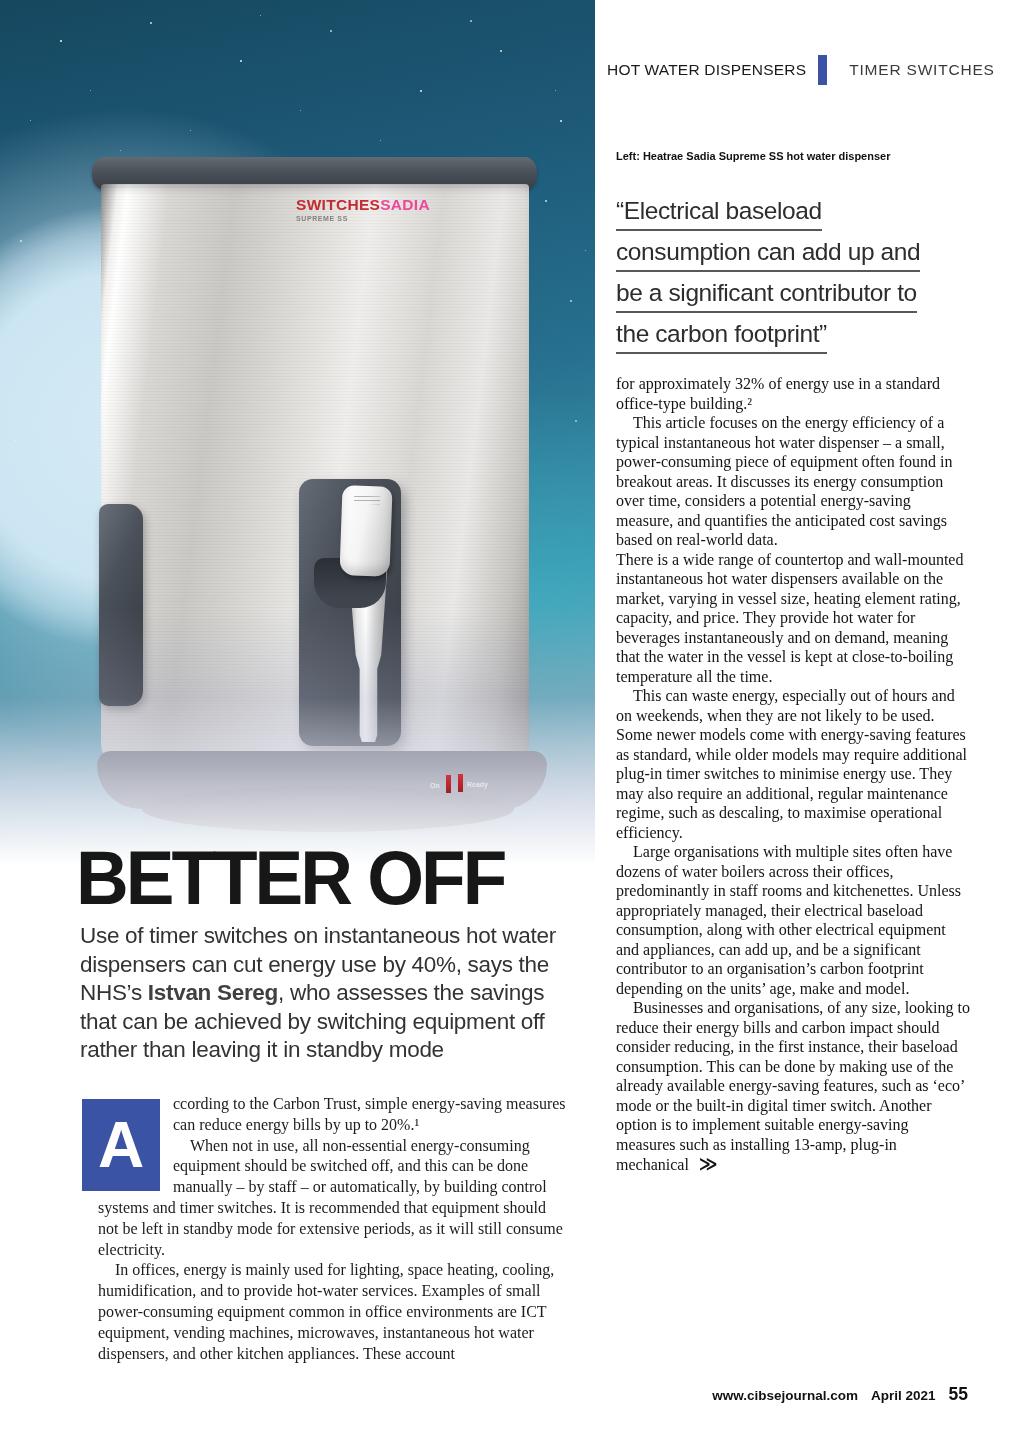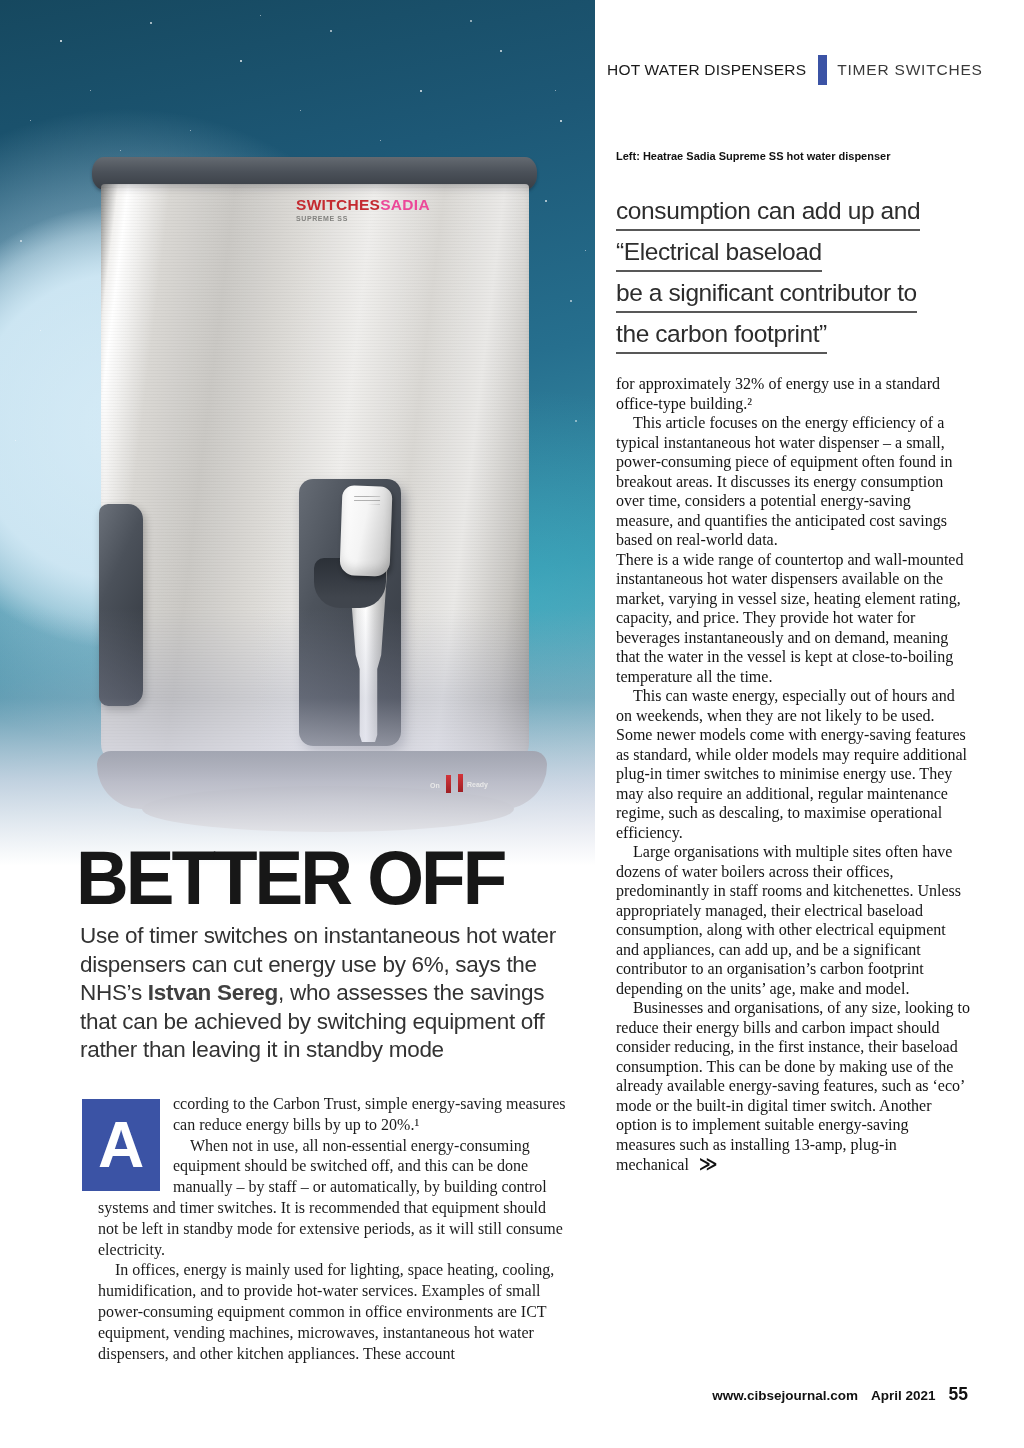--- a/index.html
+++ b/index.html
@@ -100,21 +100,21 @@
   .dropcap { float:left; width:78px; height:92px; margin:5px 13px 3px 0;
     color:#ffffff; font-family:"Liberation Sans", sans-serif; font-weight:bold;
     font-size:64px; line-height:92px; text-align:center; }
   .intro p { margin:0;padding-left:16px; }
   .intro p.ind { text-indent:17px; }
 
   
   .rheader { position:absolute; left:607px; top:55px; width:410px; display:flex; align-items:center; z-index:8; }
   .rheader .section { font-weight:normal; font-size:15.5px; letter-spacing:.2px; color:#1a1a1a; }
   .rheader .divider { width:9px; height:30px; margin:0 10px 0 12px; }
-  .rheader .subsection { font-size:15.5px; color:#3a3a3a; letter-spacing:.8px; }
+  .rheader .subsection { font-size:15.5px; color:#3a3a3a; letter-spacing:.8px;margin-left:12px; }
 
   .rcaption { position:absolute; left:616px; top:150px; width:360px; z-index:8;
     font-size:11px; font-weight:bold; color:#111111; }
 
   .rquote { position:absolute; left:616px; top:197px; width:370px; z-index:8; }
   .rquote .qline { display:table; white-space:nowrap;
     font-size:24.5px; letter-spacing:-0.4px; color:#2d2d2d;
     padding-bottom:4px; border-bottom:2px solid #585858; margin-bottom:7px; }
 
   .rbody { position:absolute; left:616px; top:374px; width:355px; z-index:8;
@@ -159,41 +159,41 @@
     <span class="ind-label ind-on-label">On</span>
     <div class="ind-bar ind-bar1"></div>
     <div class="ind-bar ind-bar2"></div>
     <span class="ind-label ind-ready-label">Ready</span>
 
     <div class="photo-fade"></div>
   </div>
 
   <div class="headline">BETTER OFF</div>
   <div class="standfirst">
-    <span>Use of timer switches on instantaneous hot water dispensers can cut energy use by 6%, says the NHS’s </span><b>Istvan Sereg</b><span>, who assesses the savings that can be achieved by switching equipment off rather than leaving it in standby mode</span>
+    <span>Use of timer switches on instantaneous hot water dispensers can cut energy use by 40%, says the NHS’s </span><b>Istvan Sereg</b><span>, who assesses the savings that can be achieved by switching equipment off rather than leaving it in standby mode</span>
   </div>
 
   <div class="intro">
     <div class="dropcap" style="background:#3b53a5;">A</div>
     <p>ccording to the Carbon Trust, simple energy-saving measures can reduce energy bills by up to 20%.¹</p>
     <p class="ind">When not in use, all non-essential energy-consuming equipment should be switched off, and this can be done manually – by staff – or automatically, by building control systems and timer switches. It is recommended that equipment should not be left in standby mode for extensive periods, as it will still consume electricity.</p>
     <p class="ind">In offices, energy is mainly used for lighting, space heating, cooling, humidification, and to provide hot-water services. Examples of small power-consuming equipment common in office environments are ICT equipment, vending machines, microwaves, instantaneous hot water dispensers, and other kitchen appliances. These account</p>
   </div>
 
   <div class="rheader">
     <span class="section">HOT WATER DISPENSERS</span>
     <span class="divider" style="background:#3b53a5;"></span>
     <span class="subsection">TIMER SWITCHES</span>
   </div>
 
   <div class="rcaption">Left: Heatrae Sadia Supreme SS hot water dispenser</div>
 
   <div class="rquote">
+    <span class="qline">“Electrical baseload</span>
     <span class="qline">consumption can add up and</span>
-    <span class="qline">“Electrical baseload</span>
     <span class="qline">be a significant contributor to</span>
     <span class="qline">the carbon footprint”</span>
   </div>
 
   <div class="rbody">
     <p>for approximately 32% of energy use in a standard office-type building.²</p>
     <p class="ind">This article focuses on the energy efficiency of a typical instantaneous hot water dispenser – a small, power-consuming piece of equipment often found in breakout areas. It discusses its energy consumption over time, considers a potential energy-saving measure, and quantifies the anticipated cost savings based on real-world data.</p>
     <p>There is a wide range of countertop and wall-mounted instantaneous hot water dispensers available on the market, varying in vessel size, heating element rating, capacity, and price. They provide hot water for beverages instantaneously and on demand, meaning that the water in the vessel is kept at close-to-boiling temperature all the time.</p>
     <p class="ind">This can waste energy, especially out of hours and on weekends, when they are not likely to be used. Some newer models come with energy-saving features as standard, while older models may require additional plug-in timer switches to minimise energy use. They may also require an additional, regular maintenance regime, such as descaling, to maximise operational efficiency.</p>
     <p class="ind">Large organisations with multiple sites often have dozens of water boilers across their offices, predominantly in staff rooms and kitchenettes. Unless appropriately managed, their electrical baseload consumption, along with other electrical equipment and appliances, can add up, and be a significant contributor to an organisation’s carbon footprint depending on the units’ age, make and model.</p>

